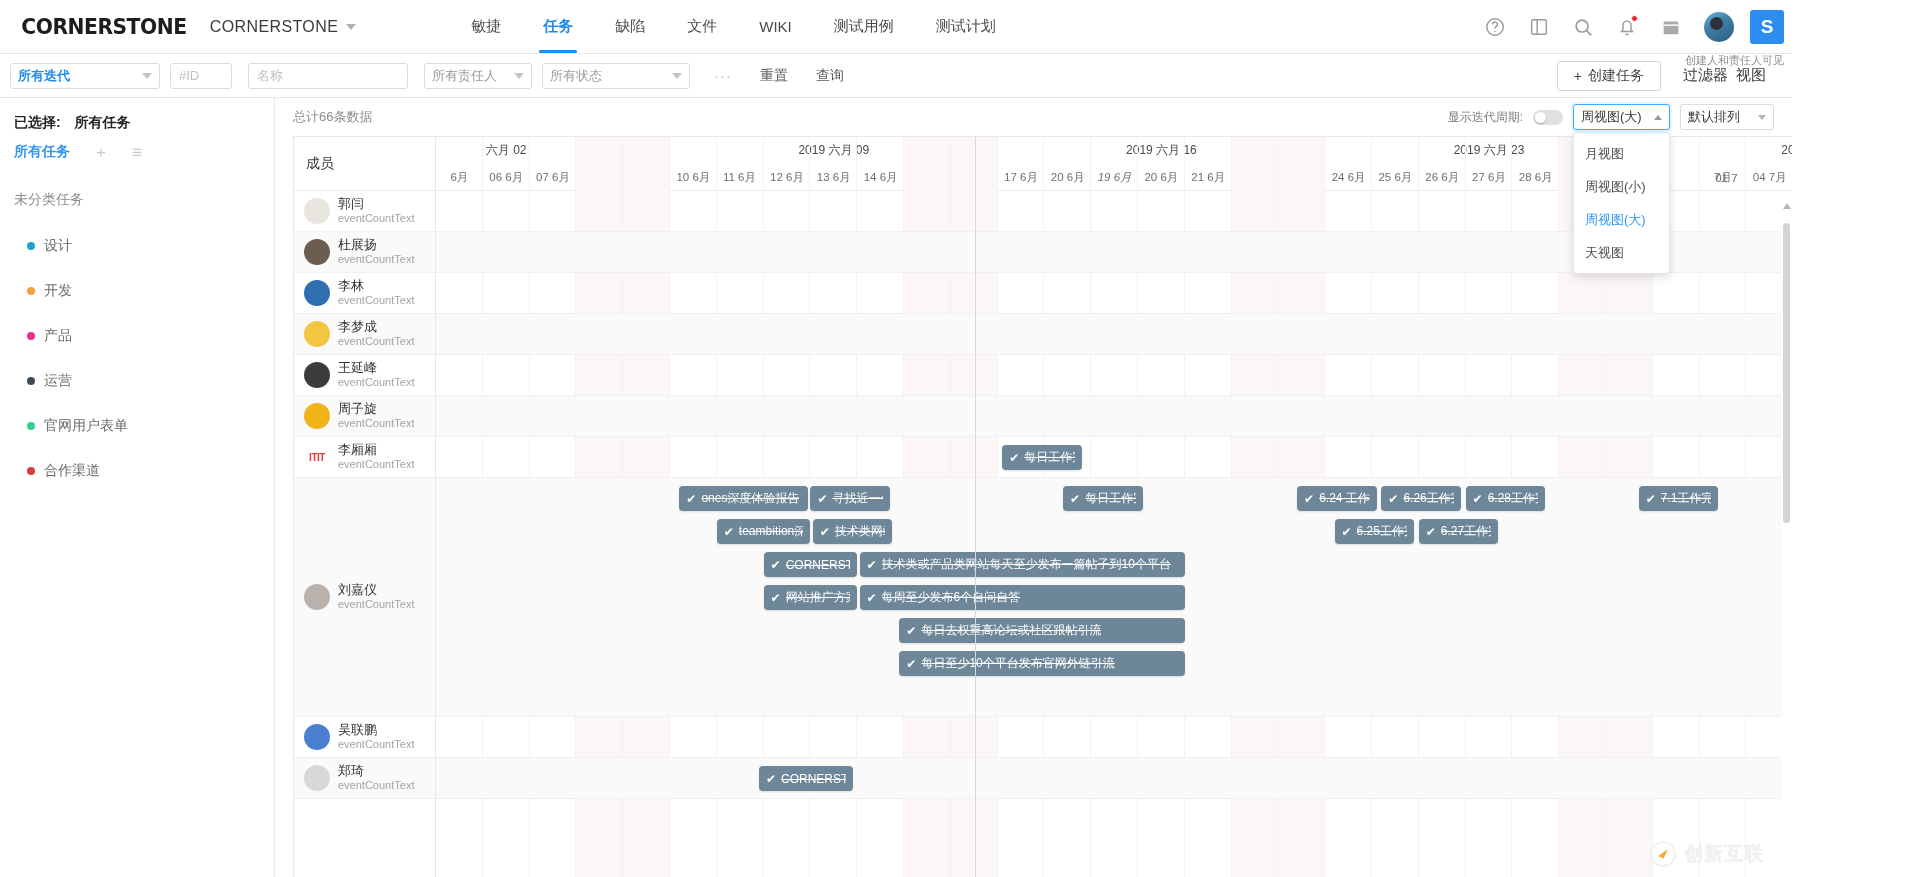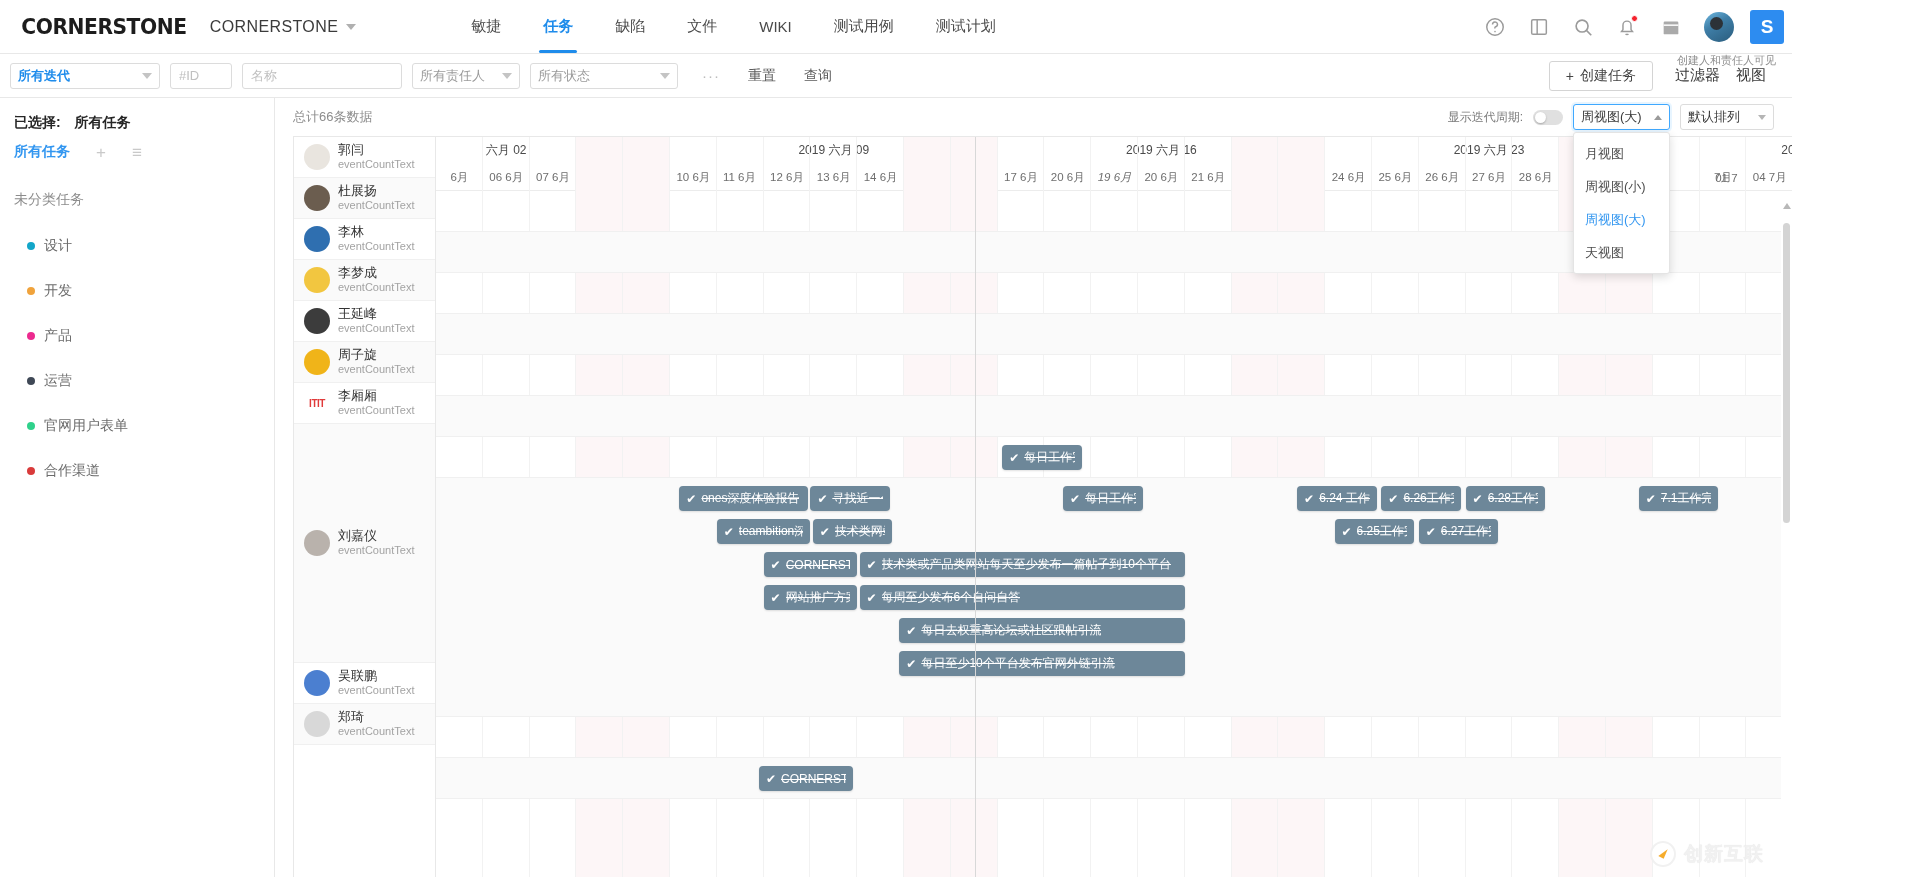--- a/index.html
+++ b/index.html
@@ -69,32 +69,32 @@
   }
   .fsel {
     height: 26px; display: flex; align-items: center; justify-content: space-between;
     border: 1px solid #dcdcdc; border-radius: 3px; background: #fff;
     font-size: 13px; padding: 0 7px; color: #9a9a9a; cursor: pointer; margin-right: 10px;
   }
   .fsel.strong { color: #1f8ceb; font-weight: 700; }
   .fsel .cv { border-top-color: #c4c4c4; margin-left: 8px; }
   .finput {
     height: 26px; border: 1px solid #dcdcdc; border-radius: 3px; background: #fff;
-    font-size: 13px; padding: 0 8px; color: #c0c0c0; margin-right: 10px;
+    font-size: 13px; padding: 0 8px; color: #c0c0c0; margin-right: 16px;
     display: flex; align-items: center;
   }
   .dots { color: #bdbdbd; font-size: 15px; letter-spacing: 1px; padding: 0 14px; cursor: pointer; }
   .flink { font-size: 14px; color: #5a5a5a; padding: 0 14px; cursor: pointer; }
   .fb-right { margin-left: auto; display: flex; align-items: center; padding-right: 16px; }
   .btn-create {
     height: 30px; border: 1px solid #d4d4d4; border-radius: 3px; background: #fff;
     font-size: 14px; color: #444; padding: 0 16px; display: flex; align-items: center;
     gap: 6px; cursor: pointer; margin-right: 22px;
   }
-  .view-links { position: relative; display: flex; gap: 16px; }
+  .view-links { position: relative; display: flex; gap: 8px; }
   .view-links .hint {
     position: absolute; top: -13px; left: 2px; white-space: nowrap;
     font-size: 11px; color: #8d8d8d;
   }
   .view-links span.vl { font-size: 15px; color: #3a3a3a; cursor: pointer; }
 
   
   .body { display: flex; height: calc(877px - 54px - 44px); }
 
   
@@ -374,20 +374,21 @@
           </div>
           <div class="dsel2">
             <span>默认排列</span>
             <span class="chev-dn"></span>
           </div>
         </div>
       </div>
 
       <div class="gantt">
         <div class="g-left">
+          <div class="g-left-head">成员</div>
           <div id="member-rows">
               <div class="mrow" style="height: 41px;">
                 <div class="av" style="background: rgb(233, 229, 223);"></div>
                 <div>
                   <div class="mnm">郭闫</div>
                   <div class="msub">eventCountText</div>
                 </div>
               </div>
               <div class="mrow alt" style="height: 41px;">
                 <div class="av" style="background: rgb(107, 93, 79);"></div>

